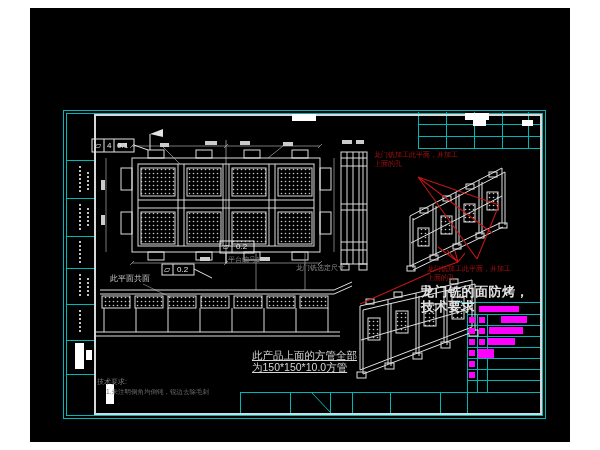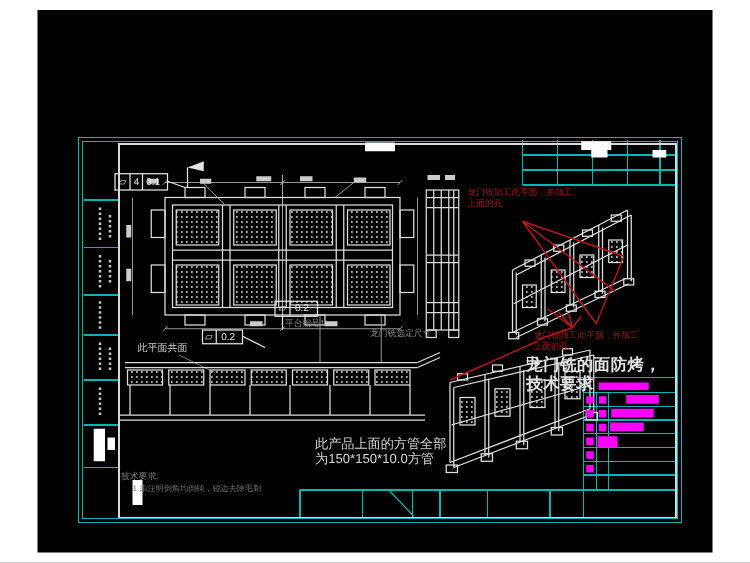--- a/index.html
+++ b/index.html
@@ -4,21 +4,21 @@
 <style>
   html,body{margin:0;padding:0;background:#fff;}
   #stage{position:relative;width:600px;height:450px;background:#fff;overflow:hidden;
          font-family:"Liberation Sans","DejaVu Sans",sans-serif;}
   #canvas{position:absolute;left:30px;top:8px;width:540px;height:434px;background:#000;}
   #art{position:absolute;left:0;top:0;width:600px;height:450px;pointer-events:none;}
   .txt{position:absolute;white-space:pre;line-height:1.25;}
   .red-note{font-size:7px;color:#a61111;letter-spacing:0px;}
   .dim-note{font-size:7px;color:#8a8a8a;}
   .white-big{font-size:13px;font-weight:bold;color:#e2e2e2;letter-spacing:0.5px;}
-  .white-med{font-size:10.5px;color:#d6d6d6;}
+  .white-med{font-size:10.5px;color:#d6d6d6;text-decoration:underline;}
   .tech{font-size:7px;color:#7b7b7b;}
   .tech2{font-size:6.5px;color:#6d6d6d;}
   .coplanar{font-size:8px;color:#d0d0d0;}
   .tolcell{position:absolute;font-size:8px;color:#e8e8e8;line-height:1;}
 </style>
 </head>
 <body>
 
 <div id="stage">
   <div id="canvas"></div>

